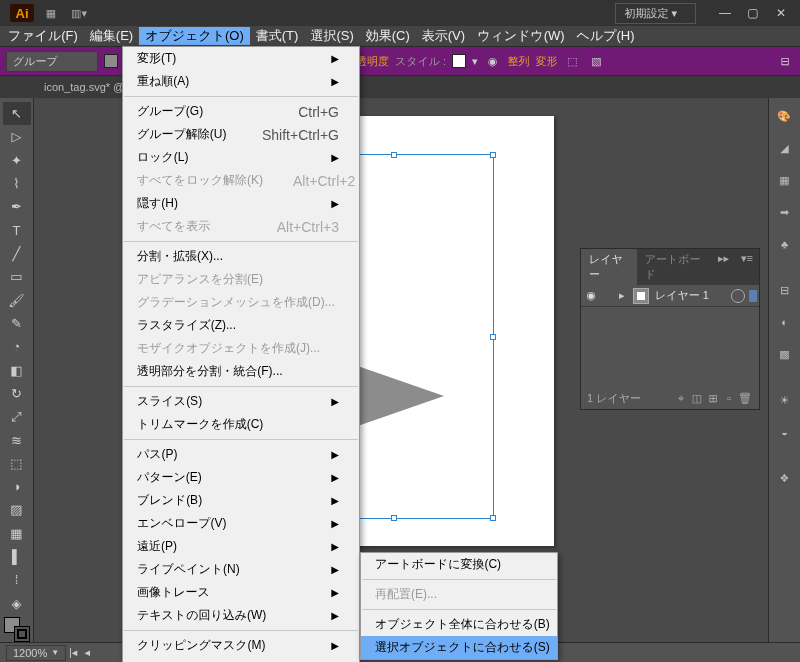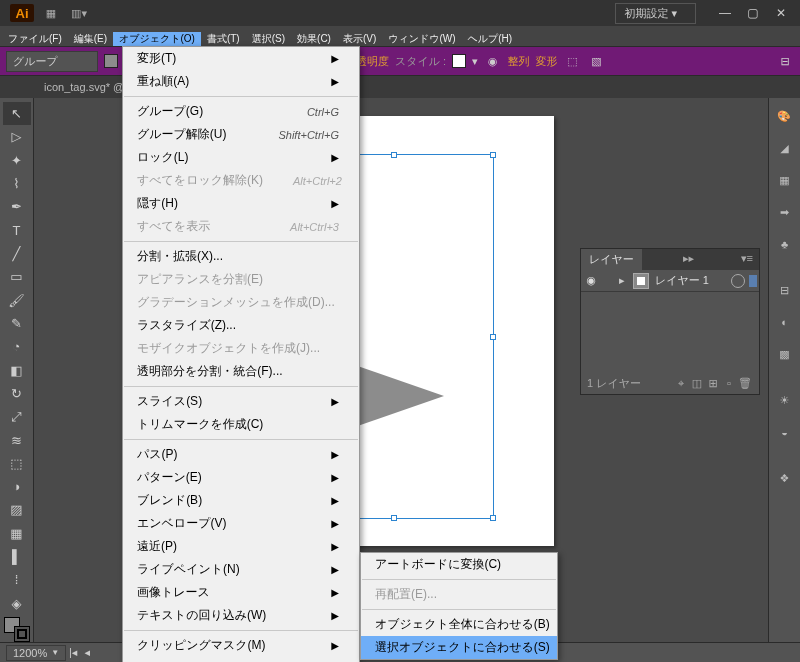--- a/index.html
+++ b/index.html
@@ -6,21 +6,21 @@
 body { width: 800px; height: 662px; background: #333333; overflow: hidden; font-size: 11px; color: #ccc; position: relative; }
 
 .titlebar { height: 26px; background: #333; display: flex; align-items: center; padding: 0 10px; }
 .ai-logo { width: 24px; height: 18px; background: #2d1100; color: #f28c00; font-weight: bold; font-size: 13px; display: flex; align-items: center; justify-content: center; border-radius: 2px; }
 .tb-icon { width: 22px; height: 22px; display: flex; align-items: center; justify-content: center; margin-left: 6px; color: #aaa; }
 .tb-spacer { flex: 1; }
 .workspace-select { border: 1px solid #555; padding: 2px 18px 2px 8px; font-size: 11px; color: #ccc; position: relative; }
 .win-btns { display: flex; gap: 10px; margin-left: 20px; color: #ccc; font-size: 12px; }
 .win-btn { width: 18px; text-align: center; }
 
-.menubar { height: 20px; background: #444; display: flex; align-items: flex-end; padding: 0 2px; font-size: 10px; color: #eee; }
+.menubar { height: 20px; background: #444; display: flex; align-items: center; padding: 0 2px; font-size: 13px; color: #eee; }
 .menu-item { padding: 0 6px; display: flex; align-items: center; }
 .menu-item.active { background: #6faef7; color: #000; }
 
 .options-bar { height: 30px; background: #701a75; display: flex; align-items: center; padding: 0 6px; gap: 6px; border-top: 1px solid #2a2a2a; border-bottom: 1px solid #2a2a2a; }
 .ob-field { border: 1px solid #3a3a3a; background: #535353; padding: 2px 6px; font-size: 11px; color: #ccc; }
 .swatch { width: 14px; height: 14px; border: 1px solid #222; background: #fff; display: inline-block; }
 .swatch.none { background: #fff; position: relative; overflow: hidden; }
 .swatch.none:after { content: ""; position: absolute; left: -3px; top: 6px; width: 25px; height: 1px; background: red; transform: rotate(-45deg); }
 .stroke-combo { display: flex; align-items: center; gap: 3px; }
 .line-preview { width: 40px; height: 12px; border: 1px solid #3a3a3a; display: flex; align-items: center; justify-content: center; }
@@ -73,21 +73,21 @@
 .sb-zoom { border: 1px solid #3a3a3a; padding: 1px 6px; display: flex; align-items: center; gap: 4px; }
 .sb-nav { width: 14px; text-align: center; }
 .sb-center { position: absolute; left: 50%; transform: translateX(-50%); }
 
 
 .dropdown { position: absolute; background: #f0f0f0; border: 1px solid #999; box-shadow: 2px 2px 6px rgba(0,0,0,.4); font-size: 12px; color: #000; z-index: 100; }
 .dd-item { display: flex; align-items: center; padding: 3px 20px 3px 14px; white-space: nowrap; position: relative; }
 .dd-item.disabled { color: #9a9a9a; }
 .dd-item.highlighted { background: #6faef7; }
 .dd-arrow { margin-left: auto; padding-left: 30px; font-size: 10px; }
-.dd-shortcut { margin-left: auto; padding-left: 30px; font-size: 11px; color: #555; font-style: italic; }
+.dd-shortcut { margin-left: auto; padding-left: 30px; font-size: 14px; color: #555; }
 .dd-item.disabled .dd-shortcut { color: #aaa; text-align: center; }
 .dd-sep { height: 1px; background: #c8c8c8; margin: 3px 1px; }
 </style>
 </head>
 <body>
 
 <div class="titlebar">
   <div class="ai-logo">Ai</div>
   <div class="tb-icon">▦</div>
   <div class="tb-icon">▥▾</div>
@@ -197,20 +197,21 @@
     <div class="pbtn">☀</div>
     <div class="pbtn">◒</div>
     <div style="height:14px"></div>
     <div class="pbtn">❖</div>
   </div>
 </div>
 
 <div class="layers-panel">
   <div class="lp-tabs">
     <div class="lp-tab active">レイヤー</div>
+    <div class="lp-tab">アートボード</div>
     <div class="lp-menu">▸▸</div>
     <div class="lp-menu">▾≡</div>
   </div>
   <div class="lp-row">
     <div class="lp-eye">◉</div>
     <div class="lp-lock"></div>
     <div class="lp-arrow">▸</div>
     <div class="lp-thumb"></div>
     <div class="lp-name">レイヤー 1</div>
     <div class="lp-target"></div>

